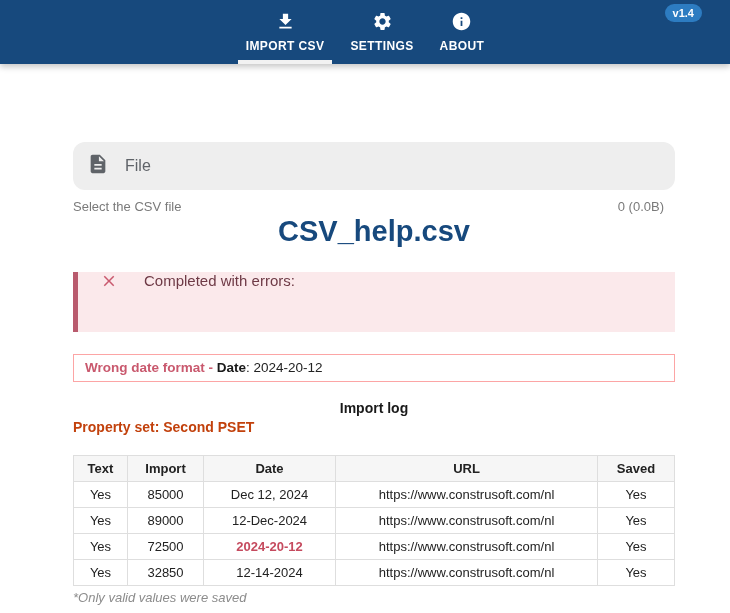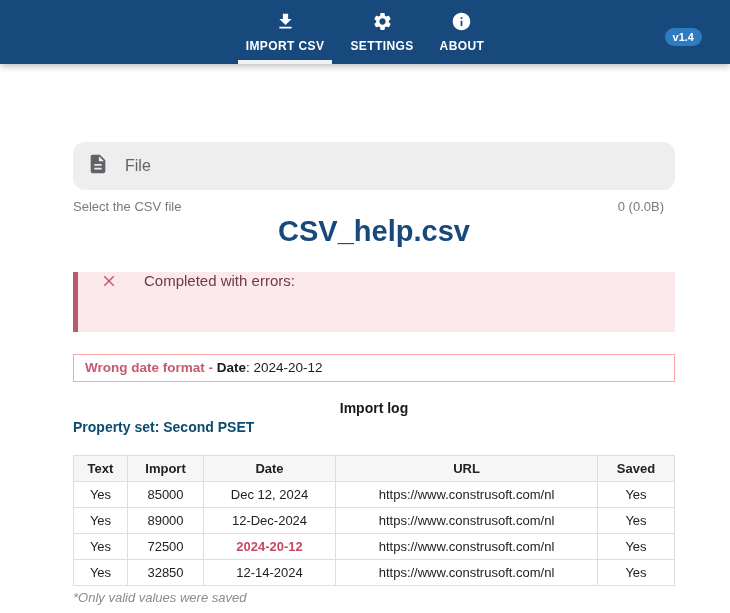--- a/index.html
+++ b/index.html
@@ -10,21 +10,21 @@
   .app-header { position: relative; height: 64px; background: #17497d;
     box-shadow: 0 3px 6px rgba(0,0,0,0.22); display: flex; justify-content: center; }
   .nav { display: flex; gap: 10px; height: 100%; }
   .nav-item { position: relative; display: flex; flex-direction: column; align-items: center;
     justify-content: flex-start; padding: 11px 8px 0 8px; height: 100%; cursor: pointer; }
   .nav-item svg { width: 21px; height: 21px; fill: #ffffff; }
   .nav-label { margin-top: 3px; color: #ffffff; font-size: 12px; font-weight: bold;
     letter-spacing: 0.4px; white-space: nowrap; }
   .nav-item.active::after { content: ""; position: absolute; left: 0; right: 0; bottom: 0;
     height: 4px; background: #f2f2f2; }
-  .version-badge { position: absolute; right: 28px; top: 28px; background: #2d7cc1;
+  .version-badge { position: absolute; right: 28px; top: 4px; background: #2d7cc1;
     color: #ffffff; font-size: 11px; font-weight: bold; padding: 3px 8px; border-radius: 9px; }
 
   
   .main { width: 602px; margin-left: 73px; }
 
   .file-bar { margin-top: 78px; height: 48px; background: #eeeeee; border-radius: 12px;
     display: flex; align-items: center; padding-left: 14px; cursor: pointer; }
   .file-bar svg { width: 22px; height: 22px; fill: #5f6368; }
   .file-bar-label { margin-left: 16px; font-size: 16px; color: #5f6368; }
 
@@ -40,21 +40,21 @@
   .alert svg { width: 18px; height: 18px; fill: #c9596e; }
   .alert-text { margin-left: 26px; font-size: 15px; color: #6e3a46; }
 
   .error-box { margin-top: 22px; border: 1px solid #fca5a5; padding: 5px 11px;
     font-size: 13.5px; line-height: 16px; color: #222222; }
   .error-kind { color: #c9596e; font-weight: bold; }
   .error-field { font-weight: bold; color: #1a1a1a; }
 
   .log-title { margin-top: 18px; text-align: center; font-size: 14px; font-weight: bold;
     color: #1a1a1a; }
-  .pset-title { margin-top: 3px; font-size: 14px; font-weight: bold; color: #0c4a6e; }
+  .pset-title { margin-top: 3px; font-size: 14px; font-weight: bold; color: #c2410c; }
 
   table { margin-top: 20px; width: 100%; border-collapse: collapse; font-size: 13px;
     color: #222222; table-layout: fixed; }
   th, td { border: 1px solid #dedede; text-align: center; padding: 5px 4px;
     height: 26px; overflow: hidden; white-space: nowrap; }
   th { background: #f6f6f6; font-weight: bold; }
   td.date-error { color: #c54a5e; font-weight: bold; }
 
   .footnote { margin-top: 4px; font-size: 13px; font-style: italic; color: #8c8c8c; }
 </style>

